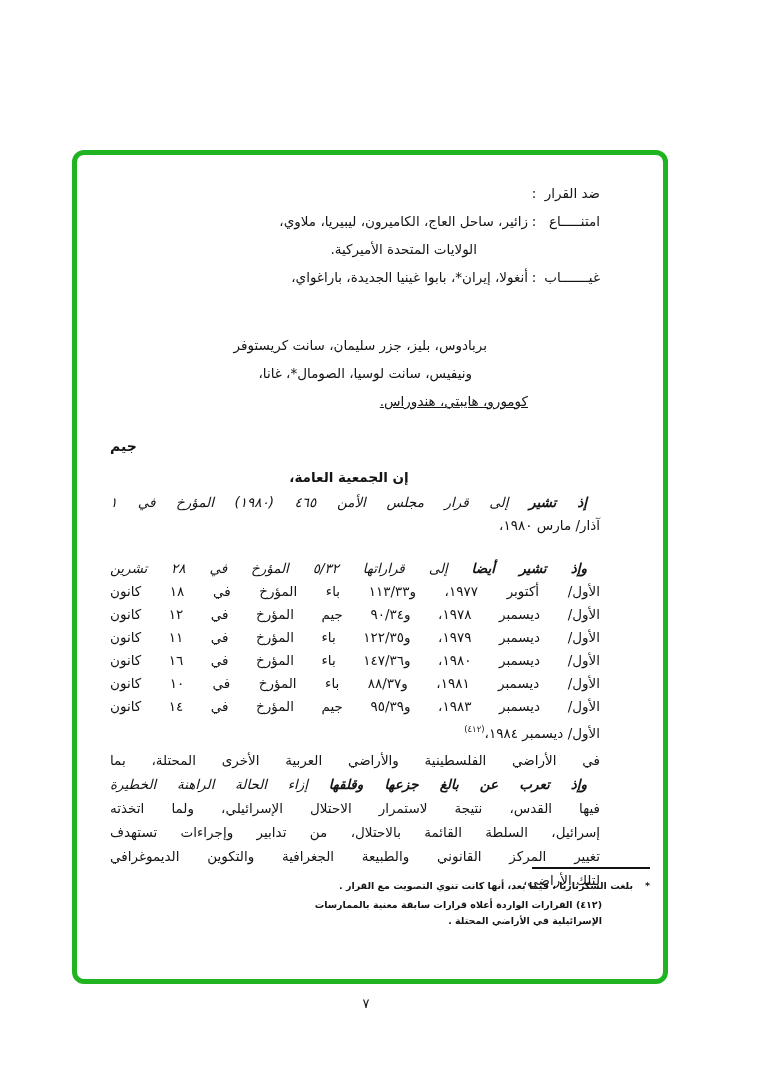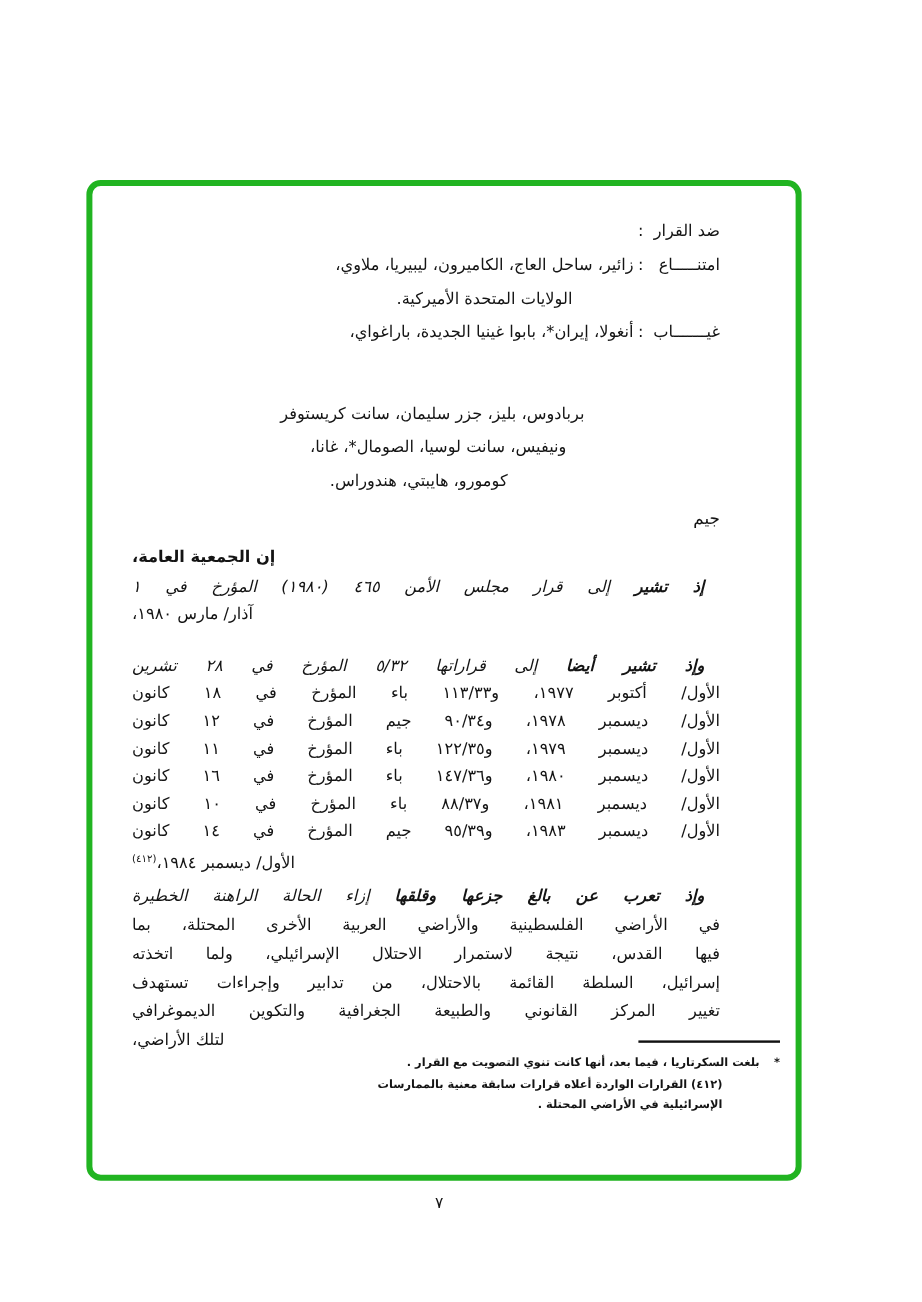--- a/index.html
+++ b/index.html
@@ -25,32 +25,32 @@
 
   
   .vrow{display:flex;}
   .vlabel{width:60px;line-height:28px;}
   .vcolon{width:12px;line-height:28px;text-align:center;}
   .vvalue{flex:1;}
   .vline{line-height:28px;text-align:right;}
   .vi-51{margin-left:0;margin-right:51px;}
   .vi-41{margin-right:41px;margin-top:40px;}
   .vi-56{margin-right:56px;}
-  .vi-105{margin-right:105px;}
+  .vi-105{text-decoration:underline;}
 
   
-  .sec-head{text-align:right;font-weight:normal;font-size:14px;line-height:22px;margin-top:7px;}
+  .sec-head{text-align:left;font-weight:bold;font-size:14px;line-height:22px;margin-top:20px;}
 
   
-  .opening{font-weight:bold;text-align:left;padding-right:12px;line-height:22px;margin-top:9px;font-size:13.5px;}
+  .opening{font-weight:bold;text-align:center;padding-right:12px;line-height:22px;margin-top:9px;font-size:13.5px;}
   .para{margin-top:3px;}
   .para.gap{margin-top:20px;}
   .ln{line-height:23px;text-align:justify;text-align-last:justify;font-size:13.5px;}
   .para4 .ln{line-height:24px;}
-  .ln.end{text-align:left;text-align-last:auto;}
+  .ln.end{text-align:right;text-align-last:auto;}
   .ln.ind{padding-right:13px;font-style:italic;}
   .b{font-weight:bold;}
   sup{font-size:8.5px;}
 
   
   .footnotes{position:absolute;top:712px;right:13px;width:330px;direction:rtl;}
   .fn-rule{width:118px;height:2px;background:#111;margin-left:auto;margin-right:0;}
   .fn1{margin-top:9px;display:flex;gap:7px;font-size:9.5px;font-weight:bold;white-space:nowrap;line-height:15px;}
   .fn1 .fn-marker{width:10px;}
   .fn2{margin-top:4px;margin-right:48px;font-size:9.5px;font-weight:bold;line-height:16px;}
@@ -109,22 +109,22 @@
         <div class="ln"><span class="b"></span><span>الأول/ أكتوبر ١٩٧٧، و١١٣/٣٣ باء المؤرخ في ١٨ كانون</span></div>
         <div class="ln"><span class="b"></span><span>الأول/ ديسمبر ١٩٧٨، و٩٠/٣٤ جيم المؤرخ في ١٢ كانون</span></div>
         <div class="ln"><span class="b"></span><span>الأول/ ديسمبر ١٩٧٩، و١٢٢/٣٥ باء المؤرخ في ١١ كانون</span></div>
         <div class="ln"><span class="b"></span><span>الأول/ ديسمبر ١٩٨٠، و١٤٧/٣٦ باء المؤرخ في ١٦ كانون</span></div>
         <div class="ln"><span class="b"></span><span>الأول/ ديسمبر ١٩٨١، و٨٨/٣٧ باء المؤرخ في ١٠ كانون</span></div>
         <div class="ln"><span class="b"></span><span>الأول/ ديسمبر ١٩٨٣، و٩٥/٣٩ جيم المؤرخ في ١٤ كانون</span></div>
         <div class="ln end"><span>الأول/ ديسمبر ١٩٨٤،</span><sup>(٤١٢)</sup></div>
       </div>
 
       <div class="para para4">
+        <div class="ln"><span class="b"></span><span>في الأراضي الفلسطينية والأراضي العربية الأخرى المحتلة، بما</span></div>
         <div class="ln ind"><span class="b">وإذ تعرب عن بالغ جزعها وقلقها</span><span> إزاء الحالة الراهنة الخطيرة</span></div>
-        <div class="ln"><span class="b"></span><span>في الأراضي الفلسطينية والأراضي العربية الأخرى المحتلة، بما</span></div>
         <div class="ln"><span class="b"></span><span>فيها القدس، نتيجة لاستمرار الاحتلال الإسرائيلي، ولما اتخذته</span></div>
         <div class="ln"><span class="b"></span><span>إسرائيل، السلطة القائمة بالاحتلال، من تدابير وإجراءات تستهدف</span></div>
         <div class="ln"><span class="b"></span><span>تغيير المركز القانوني والطبيعة الجغرافية والتكوين الديموغرافي</span></div>
         <div class="ln end"><span class="b"></span><span>لتلك الأراضي،</span></div>
       </div>
 
     </div>
 
     <div class="footnotes">
       <div class="fn-rule"></div>

